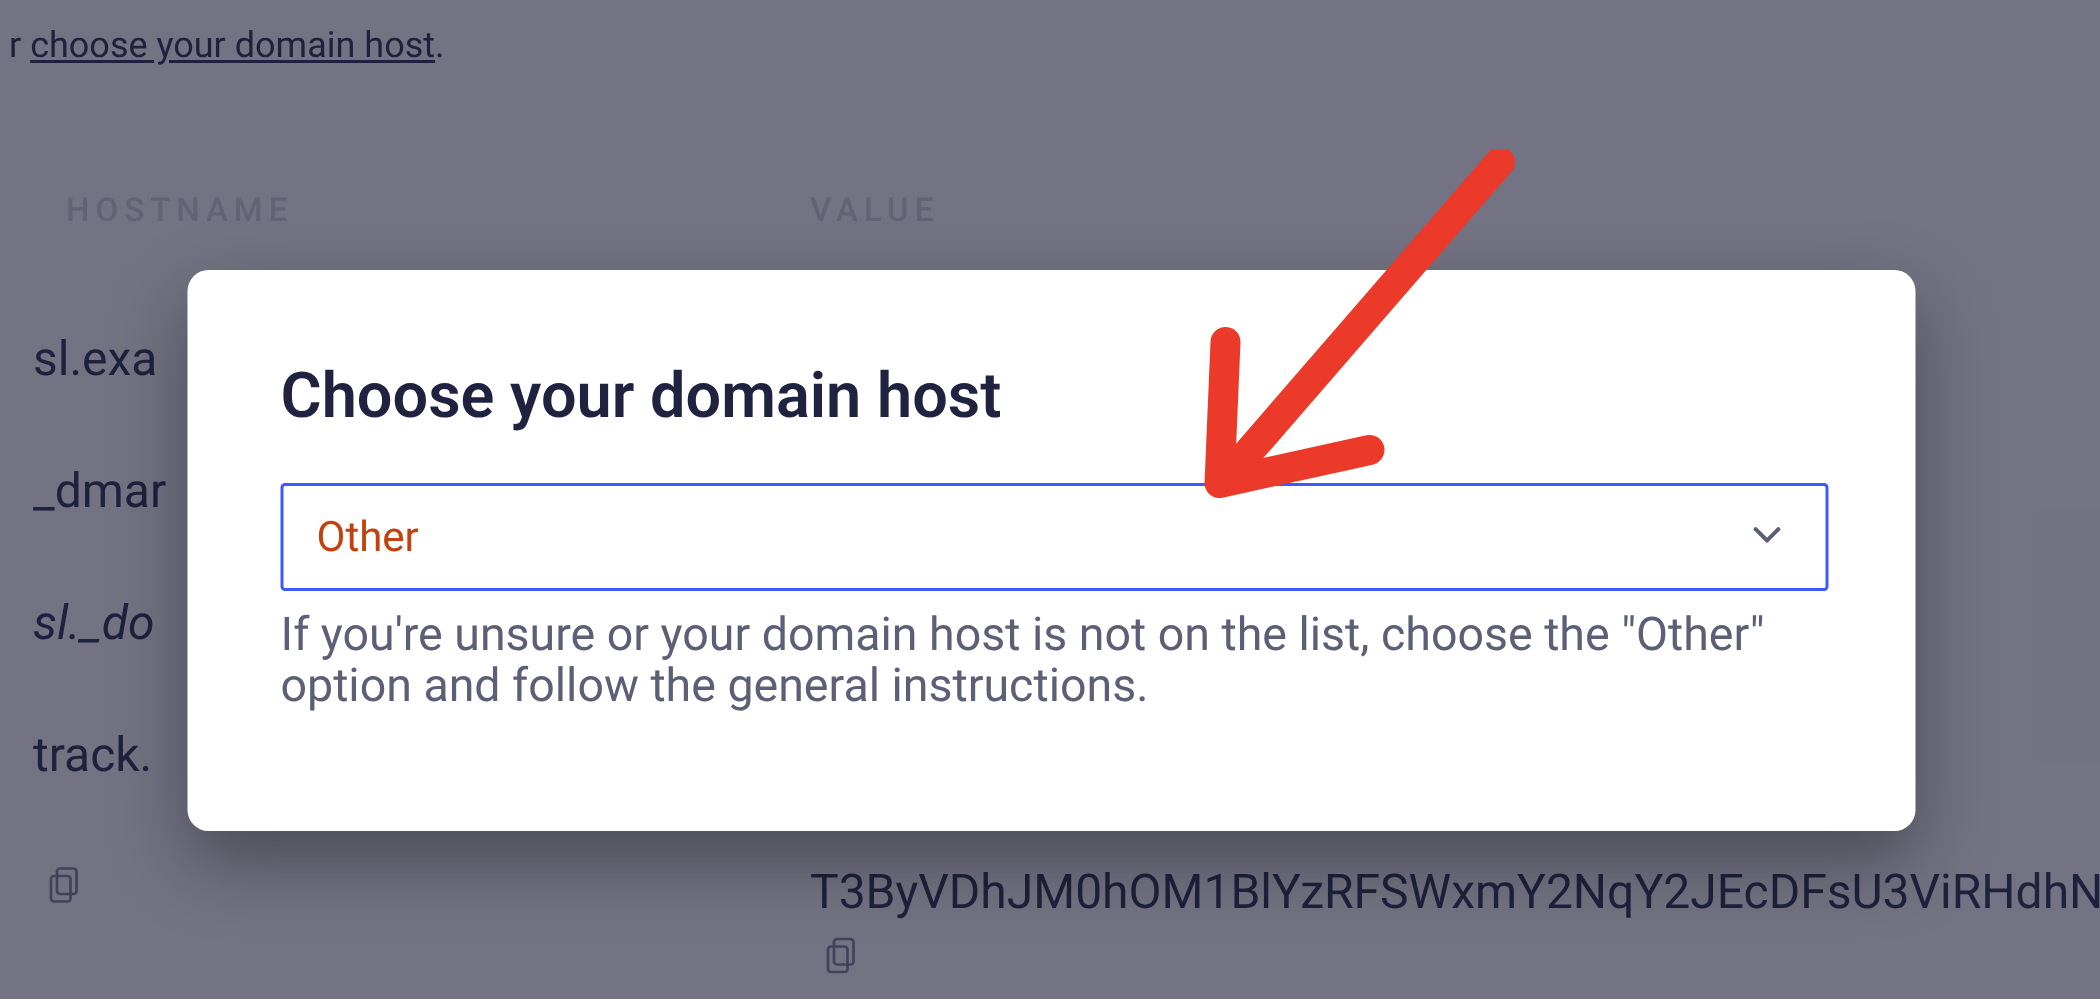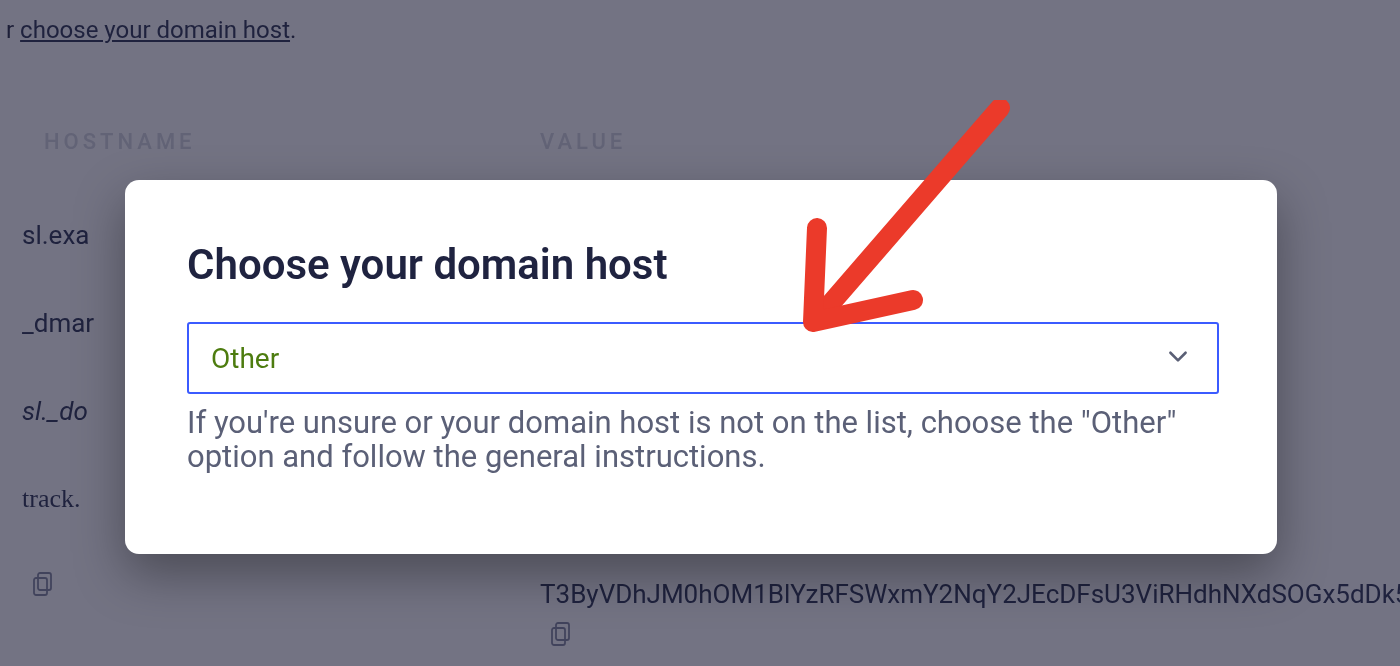--- a/index.html
+++ b/index.html
@@ -13,38 +13,38 @@
   .intro a{color:#21294a;text-decoration:underline;}
 
   .th-bar{position:absolute;left:0;right:0;top:96px;height:88px;
     border-top:1px solid rgba(255,255,255,0.22);
     border-bottom:1px solid rgba(255,255,255,0.22);}
   .th{position:absolute;top:50%;transform:translateY(-50%);
     font-size:22px;font-weight:500;letter-spacing:4px;color:#cfd1dd;}
   .th.host{left:44px;}
   .th.val{left:540px;}
 
-  .cell{position:absolute;font-size:26px;color:#21294a;white-space:nowrap;}
+  .cell{position:absolute;font-size:32px;color:#21294a;white-space:nowrap;}
   .cell.host{left:22px;}
   .cell.val{ left:540px;}
   .r1{top:220px;}
   .r2{top:308px;}
   .r3{top:396px;font-style:italic;}
-  .r4{top:484px;font-family:Liberation Serif, serif;}
+  .r4{top:484px;}
   .r5{top:572px;}
 
   .copy-icon{display:inline-block;vertical-align:middle;margin-left:10px;position:relative;top:-2px;}
 
   .modal{position:absolute;left:125px;top:180px;width:1152px;height:374px;
     background:#fff;border-radius:14px;box-shadow:0 20px 50px rgba(0,0,0,0.35);}
   .modal h1{margin:0;position:absolute;left:62px;top:60px;font-size:42px;font-weight:600;color:#1f2340;}
   .select{position:absolute;left:62px;top:142px;width:1028px;height:68px;
     border:2px solid #3b5bff;border-radius:3px;background:#fff;cursor:pointer;}
   .select .sel-label{position:absolute;left:22px;top:50%;transform:translateY(-50%);
-    font-size:28px;color:#4d7c0f;}
+    font-size:28px;color:#c2410c;}
   .select .chev{position:absolute;right:26px;top:50%;transform:translateY(-50%);}
   .helper{position:absolute;left:62px;top:226px;width:1010px;font-size:31px;line-height:34px;color:#5b6077;}
 
   .arrow{position:absolute;left:795px;top:100px;pointer-events:none;}
 </style>
 </head>
 <body>
 
 <div class="bg">
 

